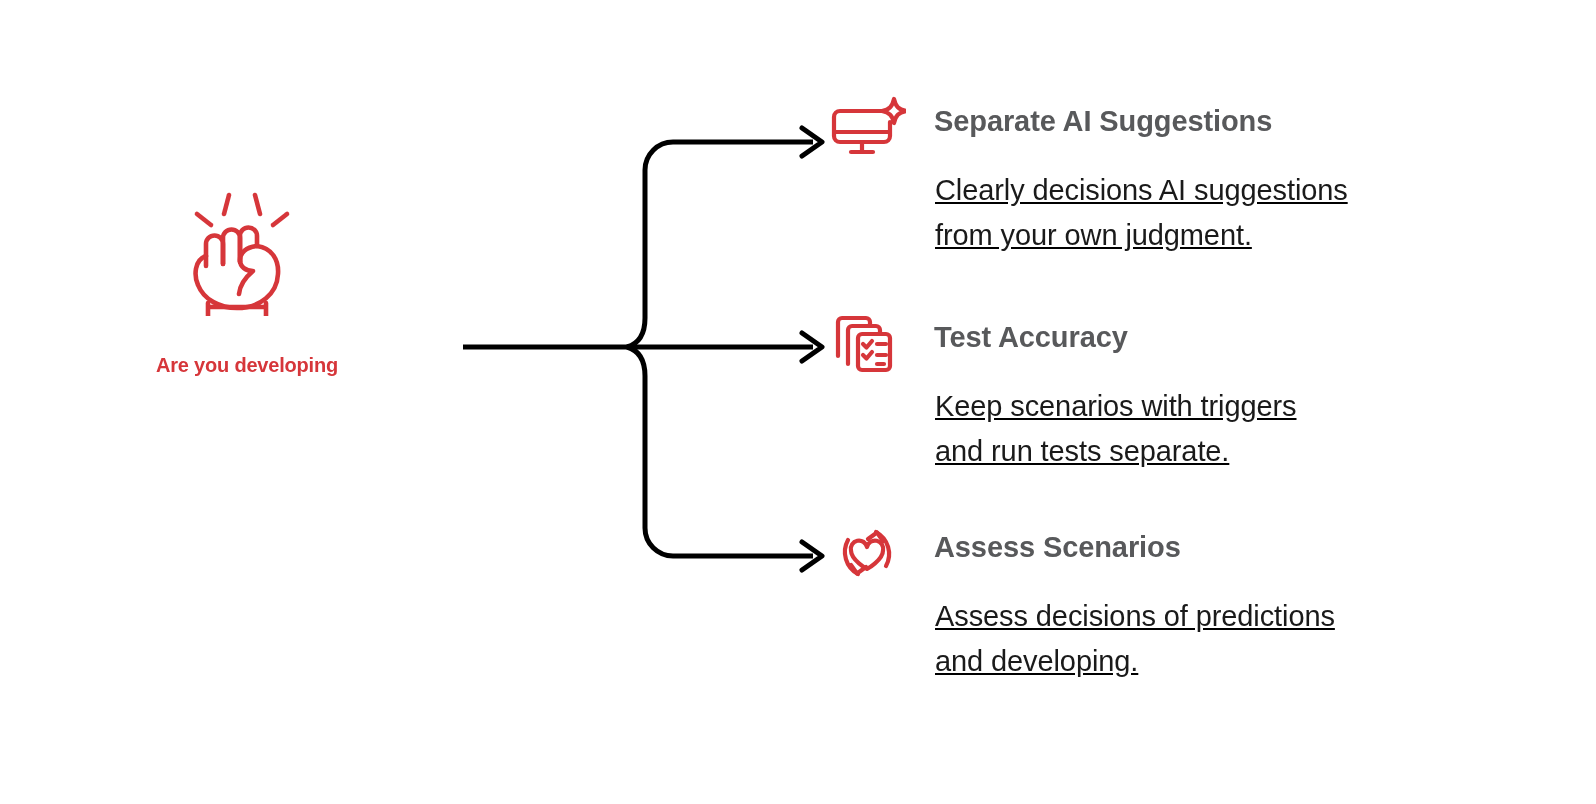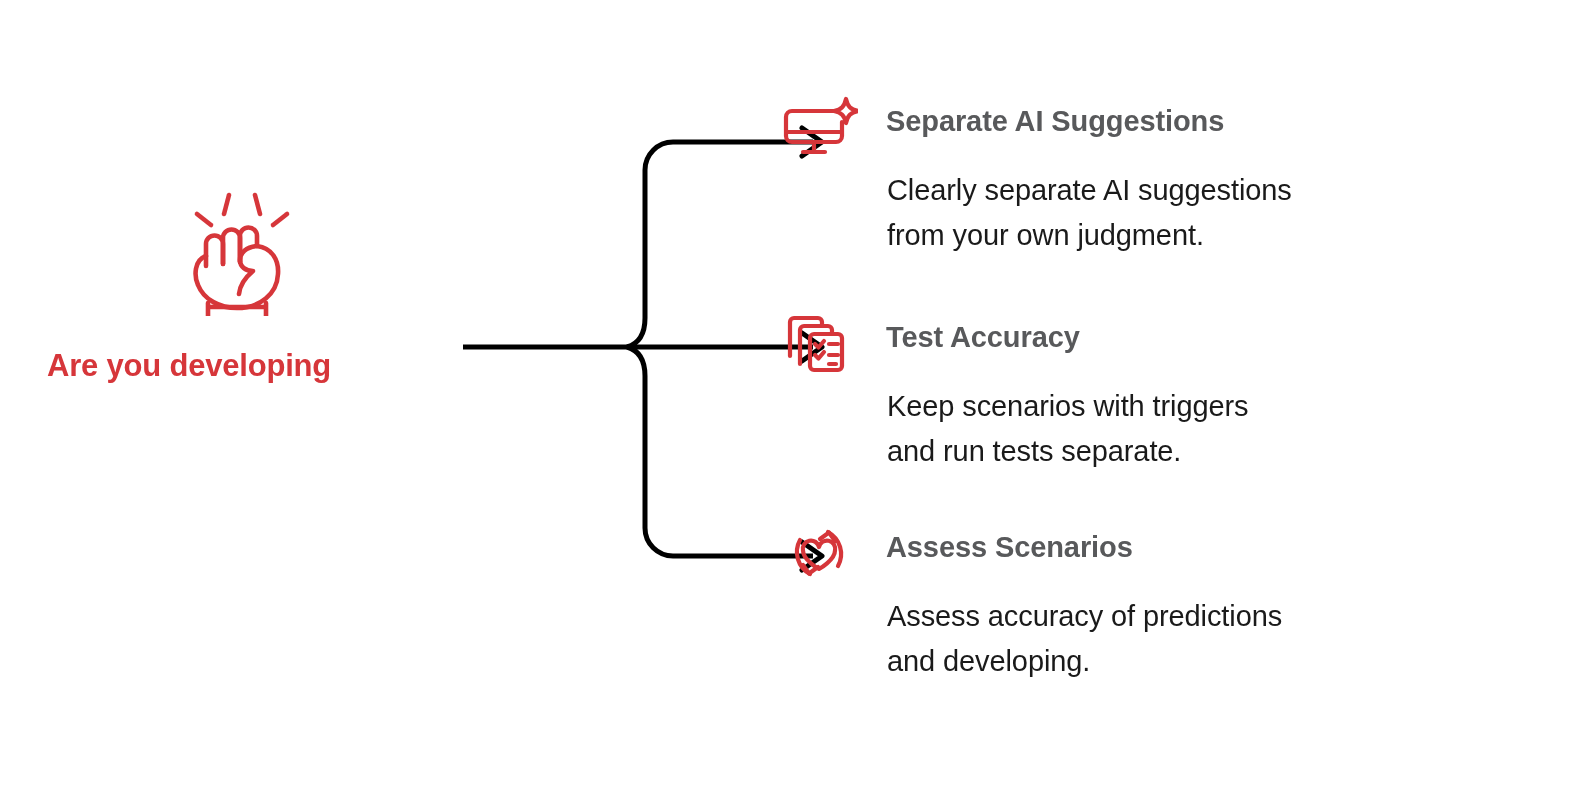--- a/index.html
+++ b/index.html
@@ -34,41 +34,43 @@
     top: 0px;
     width: 120px;
     height: 126px;
   }
   #question-text {
     position: absolute;
     left: 7px;
     top: 153px;
     width: 400px;
     color: #D6363A;
-    font-size: 31px;
+    font-size: 20px;
     font-weight: bold;
     line-height: 45px;
     letter-spacing: -0.2px;
+    text-align: center;
   }
   #question-text .qline { display: block; white-space: pre; }
 
   
   #connector {
     position: absolute;
     left: 455px;
     top: 100px;
     width: 385px;
     height: 490px;
   }
 
   
   .item {
     position: absolute;
-    left: 780px;
+    left: 828px;
     width: 720px;
+    text-decoration: underline;
   }
   .item-head {
     position: relative;
     height: 62px;
   }
   .item-icon {
     position: absolute;
     left: 0px;
     top: 0px;
     width: 78px;
@@ -167,21 +169,21 @@
           <line x1="34" y1="46" x2="34" y2="55"></line>
           <line x1="23" y1="56" x2="45" y2="56"></line>
 
           <path d="M66 3 C67.6 10.4 70.6 13.4 78 15 C70.6 16.6 67.6 19.6 66 27
                    C64.4 19.6 61.4 16.6 54 15 C61.4 13.4 64.4 10.4 66 3 Z"></path>
         </svg>
       </div>
       <div class="item-title">Separate AI Suggestions</div>
     </div>
     <div class="item-desc">
-      <span class="dline">Clearly separate AI suggestions</span>
+      <span class="dline">Clearly decisions AI suggestions</span>
       <span class="dline">from your own judgment.</span>
     </div>
   </div>
 
   <div class="item" id="item-1">
     <div class="item-head">
       <div class="item-icon">
         <svg viewBox="0 0 78 62" width="78" height="62" fill="none" stroke="#D6363A" stroke-width="4.2" stroke-linecap="round" stroke-linejoin="round">
 
           <path d="M10 44 V10 a4 4 0 0 1 4 -4 H38 a4 4 0 0 1 4 4 V12"></path>
@@ -218,18 +220,18 @@
           <path d="M39 47
                    C39 47 23 38 23 28.5
                    A8 8 0 0 1 39 25
                    A8 8 0 0 1 55 28.5
                    C55 38 39 47 39 47 Z"></path>
         </svg>
       </div>
       <div class="item-title">Assess Scenarios</div>
     </div>
     <div class="item-desc">
-      <span class="dline">Assess accuracy of predictions</span>
+      <span class="dline">Assess decisions of predictions</span>
       <span class="dline">and developing.</span>
     </div>
   </div>
 
 </div>
 
 </body></html>

